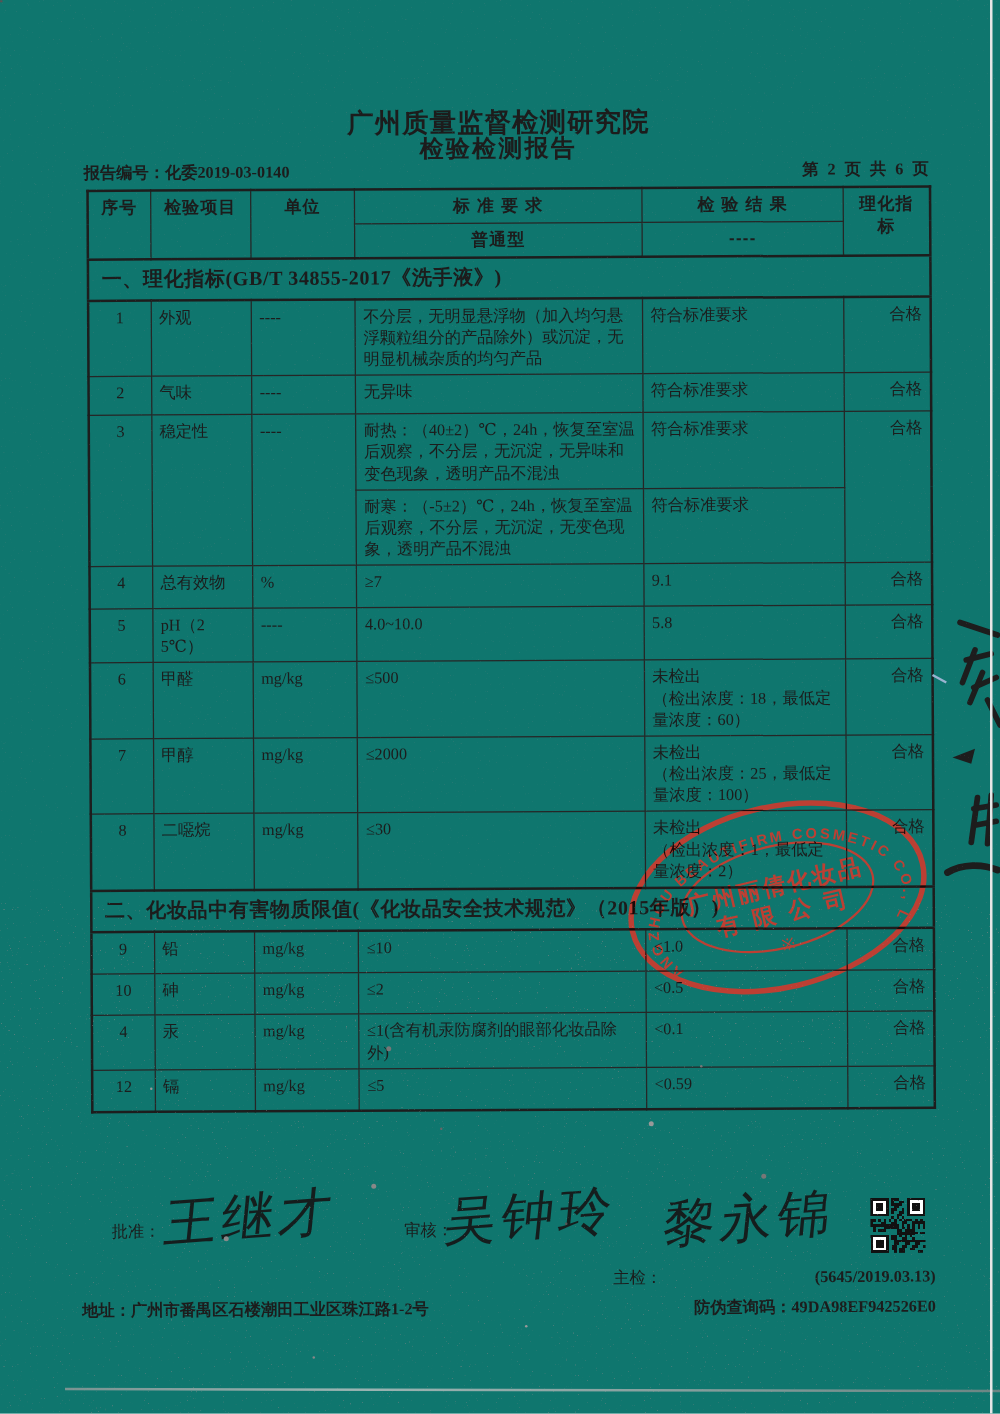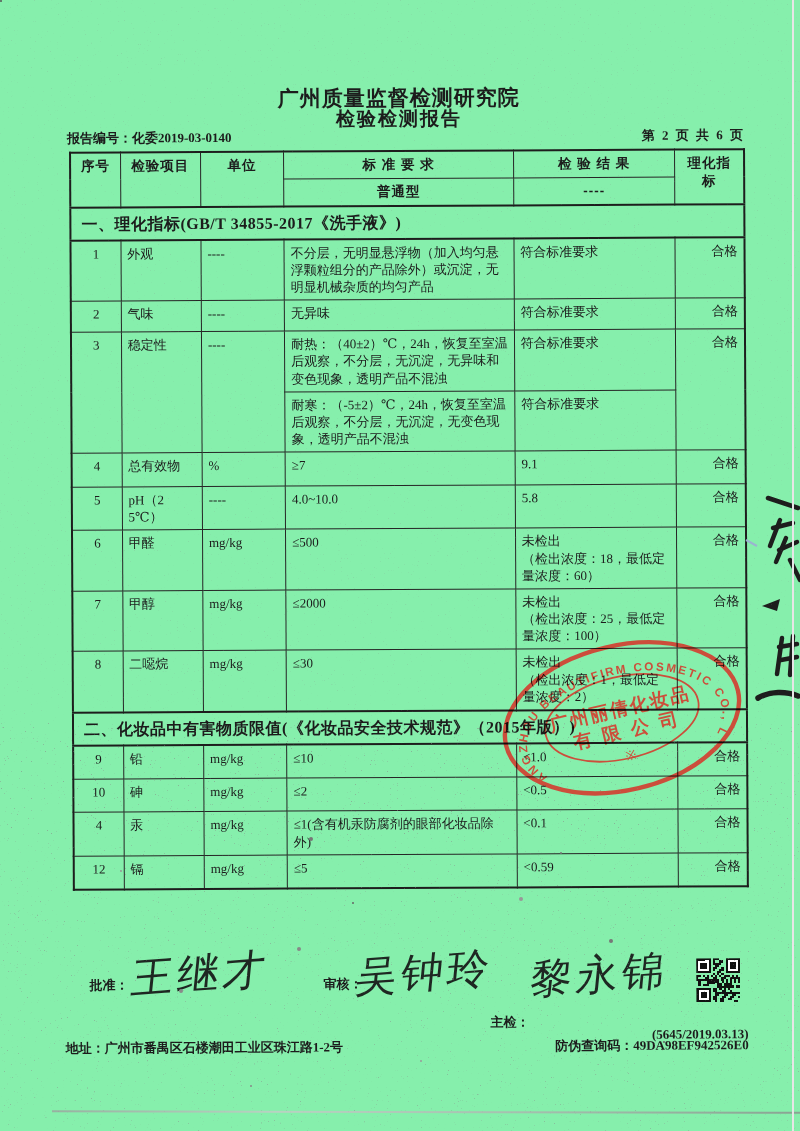--- a/index.html
+++ b/index.html
@@ -1,16 +1,16 @@
 <!DOCTYPE html>
 <html><head>
 <meta charset="utf-8">
 <style>
   html,body{margin:0;padding:0;background:#ffffff;}
-  .page{position:relative;width:800px;height:1131px;background:#86efac;overflow:hidden;
+  .page{position:relative;width:800px;height:1131px;background:#0f766e;overflow:hidden;
         font-family:"Liberation Serif","DejaVu Serif",serif;color:#1c1c1c;}
   .tilt{position:absolute;inset:0;transform:rotate(-0.3deg);transform-origin:50% 30%;}
 
   
   .org-title{position:absolute;top:84px;left:0;width:100%;text-align:center;
              font-size:21px;font-weight:bold;letter-spacing:1px;}
   .doc-title{position:absolute;top:106px;left:0;width:100%;text-align:center;
              font-size:19px;font-weight:bold;letter-spacing:2px;}
   .meta-row{position:absolute;top:128px;left:68px;width:678px;font-size:13px;font-weight:bold;}
   .report-no{float:left;}
@@ -24,26 +24,26 @@
   table.report{border:2px solid #1d1d1d;}
   th.hdr{font-family:"Liberation Sans","DejaVu Sans",sans-serif;font-weight:bold;
          text-align:center;vertical-align:middle;font-size:13.5px;letter-spacing:1px;}
   td.c{text-align:center;}
   td.pre{white-space:pre-line;}
   tr.section td{font-size:16px;font-weight:bold;padding:5px 4px 5px 10px;letter-spacing:0.5px;
                 border-top:2px solid #1d1d1d;border-bottom:2px solid #1d1d1d;}
   .eval{text-align:right;}
 
   
-  .sig-label{position:absolute;font-size:13px;font-weight:bold;
+  .sig-label{position:absolute;font-size:13px;font-weight:normal;
              font-family:"Liberation Sans","DejaVu Sans",sans-serif;}
   .sig-name{position:absolute;font-size:42px;font-weight:400;color:#161616;
             transform:rotate(-4deg) skewX(-10deg);letter-spacing:4px;opacity:.92;
             font-family:"Liberation Serif","DejaVu Serif",serif;}
-  .date-code{position:absolute;top:1015px;right:55px;font-size:13px;font-weight:bold;margin-top:13px;}
+  .date-code{position:absolute;top:1015px;right:55px;font-size:13px;font-weight:bold;}
   .address{position:absolute;top:1038px;left:62px;font-size:13px;font-weight:bold;}
   .antifake{position:absolute;top:1038px;right:55px;font-size:13px;font-weight:bold;}
 
   
   .stamp{position:absolute;left:493px;top:636px;width:254px;height:166px;
          mix-blend-mode:multiply;opacity:.88;}
 
   
   .qr{position:absolute;left:693px;top:960px;width:44px;height:44px;}
 

